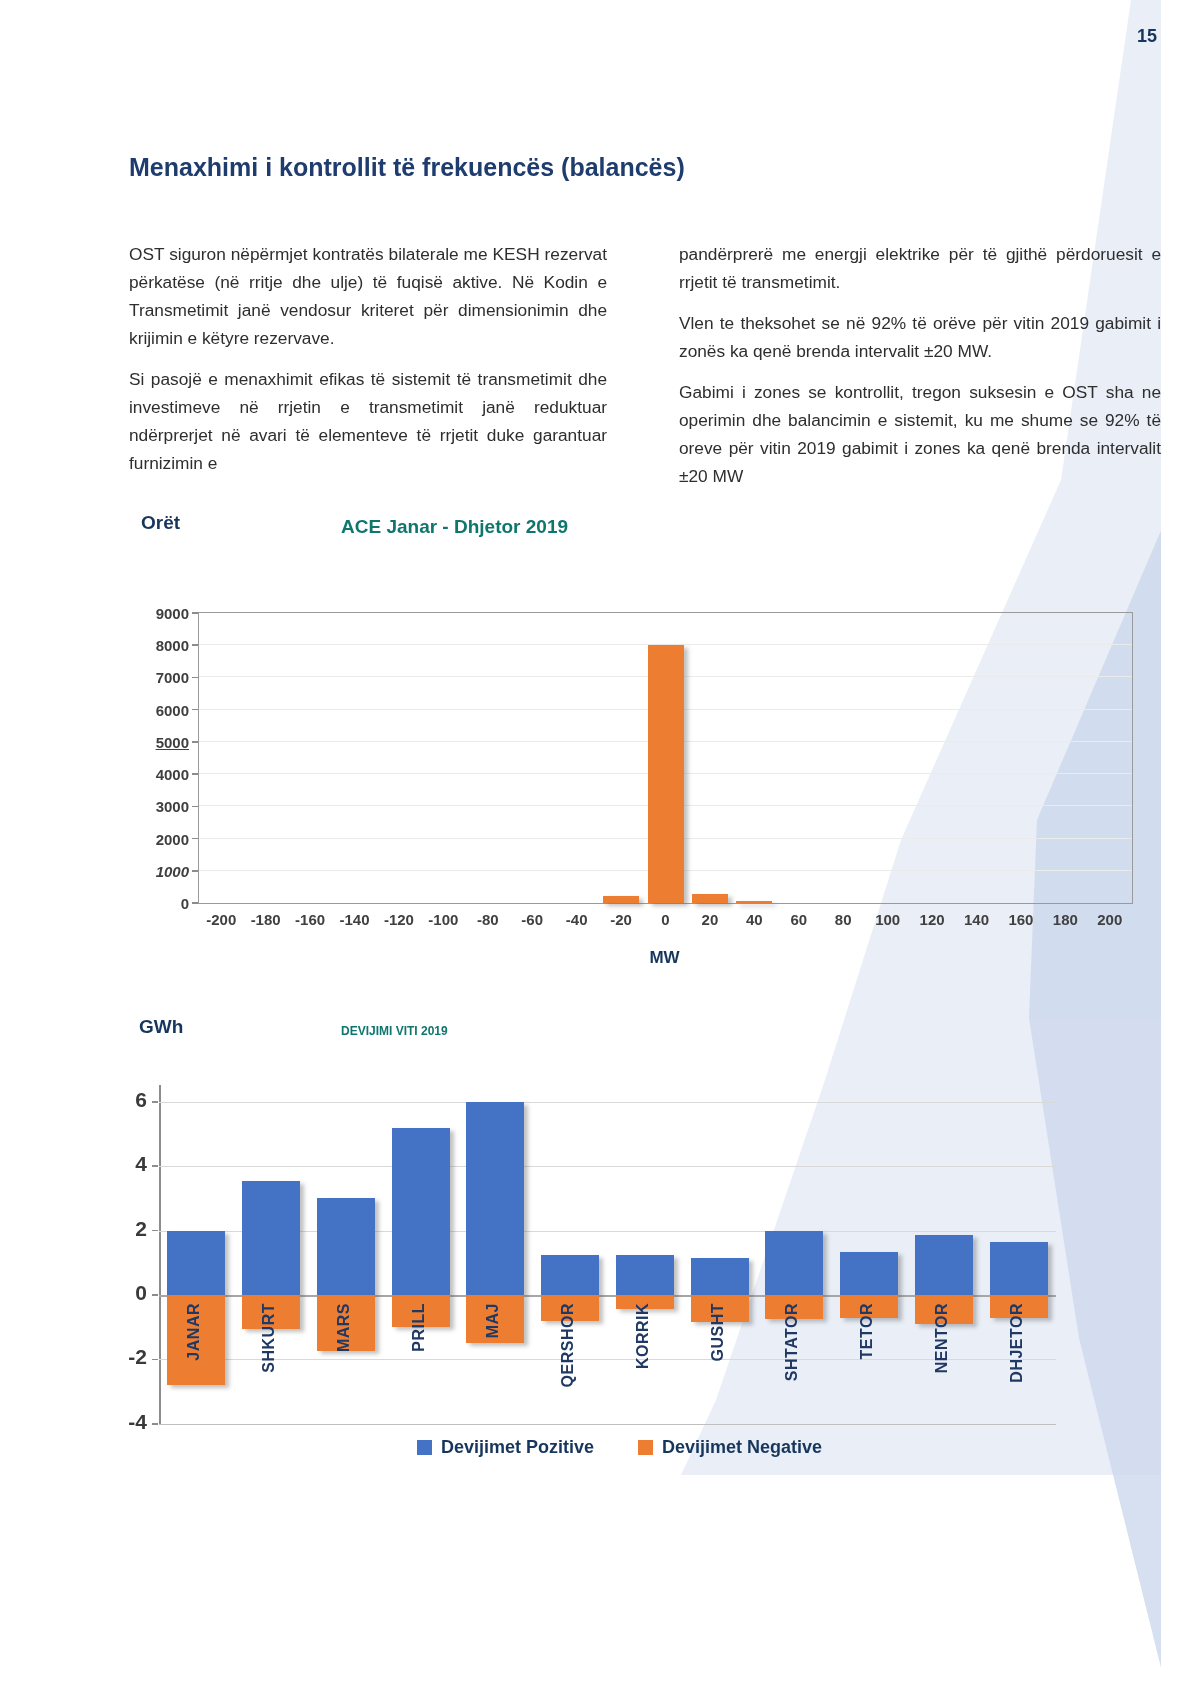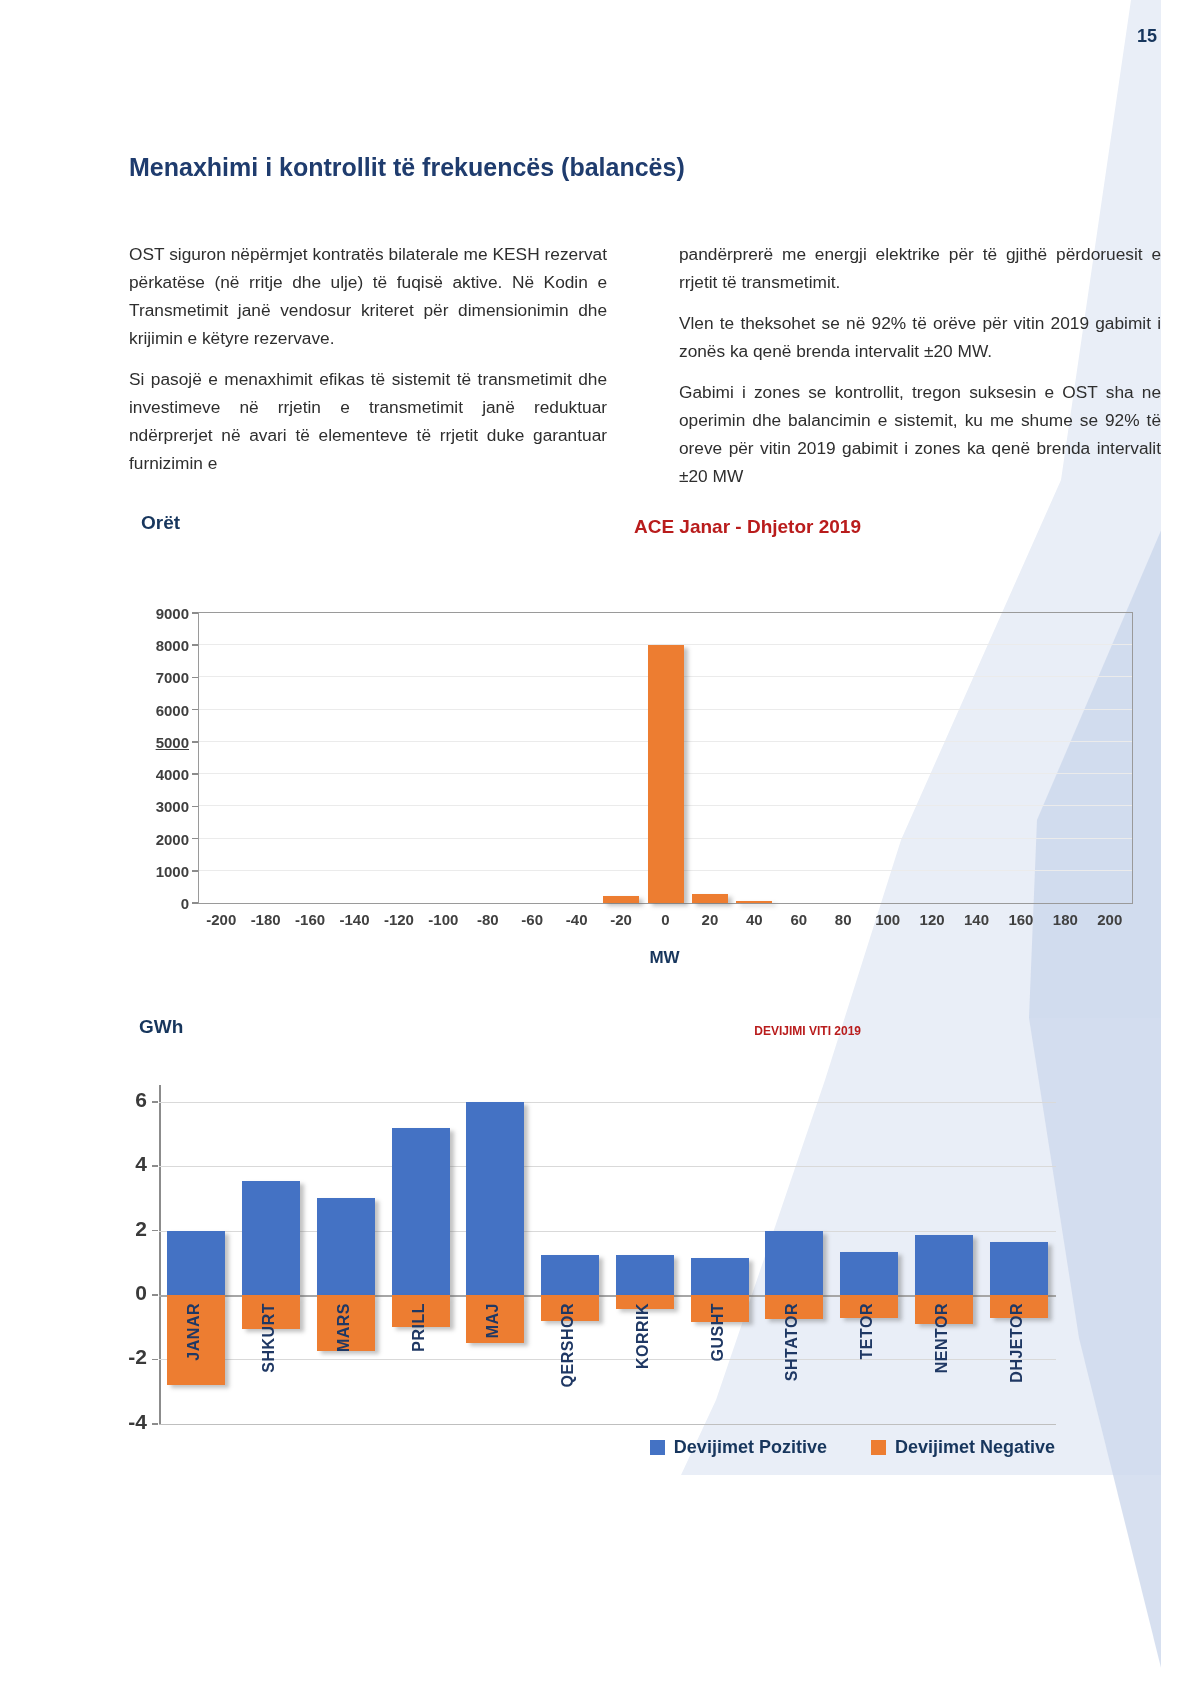--- a/index.html
+++ b/index.html
@@ -7,37 +7,37 @@
         font-family:"Liberation Sans", sans-serif;margin:0 auto;padding-left:16px;}
   .decor{position:absolute;left:0;top:0;z-index:0;}
   .layer{position:absolute;z-index:1;}
   .pagenum{position:absolute;top:26px;left:1096px;font-size:18px;font-weight:bold;color:#17365D;}
   .h1{position:absolute;left:88px;top:136px;width:760px;font-size:25px;font-weight:600;color:#1F3C6E;}
   .col{position:absolute;top:240px;font-size:17.3px;line-height:28px;color:#2e2e2e;text-align:justify;}
   .col p{margin:0 0 13px 0;}
   .col-left{left:88px;width:478px;}
   .col-right{left:638px;width:482px;}
   .axlbl{position:absolute;font-weight:bold;color:#17365D;}
-  .ctitle{position:absolute;font-weight:bold;color:#b91c1c;text-align:right;}
+  .ctitle{position:absolute;font-weight:bold;color:#0f766e;text-align:left;}
   .plot{position:absolute;z-index:1;}
   #plot1{left:157px;top:612px;width:933px;height:290px;border:1.5px solid #9a9a9a;}
   #plot2{left:118px;top:1085px;width:897px;height:340px;}
   .grid1{position:absolute;left:0;right:0;height:1px;background:#ebebeb;}
   .grid2{position:absolute;left:0;right:0;height:1px;background:#d9d9d9;}
   .grid2.zero{height:1.5px;background:#a6a6a6;}
   .grid2.floor{height:1.5px;background:#bfbfbf;}
   .vaxis2{position:absolute;left:0;top:0;width:1.5px;height:340px;background:#8c8c8c;}
   .tick{position:absolute;width:6px;height:1.5px;background:#8c8c8c;left:-7px;}
   .ylab1{position:absolute;left:-74px;width:64px;text-align:right;font-size:15px;font-weight:600;color:#3f3f3f;}
   .ylab2{position:absolute;left:-56px;width:44px;text-align:right;font-size:21px;font-weight:bold;color:#3a3a3a;}
   .xlab1{position:absolute;top:298px;width:46px;text-align:center;font-size:15px;font-weight:600;color:#404040;}
   .bar{position:absolute;box-shadow:4px 3px 4px rgba(95,95,95,0.38);}
   .mlab{position:absolute;writing-mode:vertical-rl;transform:rotate(180deg);
         font-size:16px;font-weight:bold;color:#1F3864;letter-spacing:0.5px;white-space:nowrap;}
-  .legend{position:absolute;left:117px;top:1437px;width:897px;display:flex;justify-content:flex-end;gap:44px;z-index:1;}
+  .legend{position:absolute;left:130px;top:1437px;width:897px;display:flex;justify-content:center;gap:44px;z-index:1;}
   .legitem{display:flex;align-items:center;gap:9px;font-size:18px;font-weight:bold;color:#17365D;}
   .swatch{width:15px;height:15px;display:inline-block;}
 </style>
 </head>
 <body>
 
 <div class="page">
 
   <svg class="decor" width="1202" height="1700" viewBox="0 0 1202 1700">
     <polygon points="1090,0 1202,0 1202,1475 640,1475 675,1400 784,1080 860,840 1020,480" fill="#e9eef7"></polygon>
@@ -59,21 +59,21 @@
     <p>Gabimi i zones se kontrollit, tregon suksesin e OST sha ne operimin dhe balancimin e sistemit, ku me shume se 92% të oreve për vitin 2019 gabimit i zones ka qenë brenda intervalit ±20 MW</p>
   </div>
 
   <div class="axlbl layer" style="left:100px;top:512px;font-size:19px;">Orët</div>
   <div class="ctitle layer" style="left:300px;top:516px;width:520px;font-size:19px;">ACE Janar - Dhjetor 2019</div>
   <div class="plot" id="plot1">
       <div class="tick" style="bottom: -0.75px;"></div>
       <div class="ylab1" style="bottom: -9px;">0</div>
       <div class="grid1" style="bottom: 32.2222px;"></div>
       <div class="tick" style="bottom: 31.4722px;"></div>
-      <div class="ylab1" style="bottom: 23.2222px;">1000</div>
+      <div class="ylab1" style="bottom: 23.2222px; font-style: italic;">1000</div>
       <div class="grid1" style="bottom: 64.4444px;"></div>
       <div class="tick" style="bottom: 63.6944px;"></div>
       <div class="ylab1" style="bottom: 55.4444px;">2000</div>
       <div class="grid1" style="bottom: 96.6667px;"></div>
       <div class="tick" style="bottom: 95.9167px;"></div>
       <div class="ylab1" style="bottom: 87.6667px;">3000</div>
       <div class="grid1" style="bottom: 128.889px;"></div>
       <div class="tick" style="bottom: 128.139px;"></div>
       <div class="ylab1" style="bottom: 119.889px;">4000</div>
       <div class="grid1" style="bottom: 161.111px;"></div>

